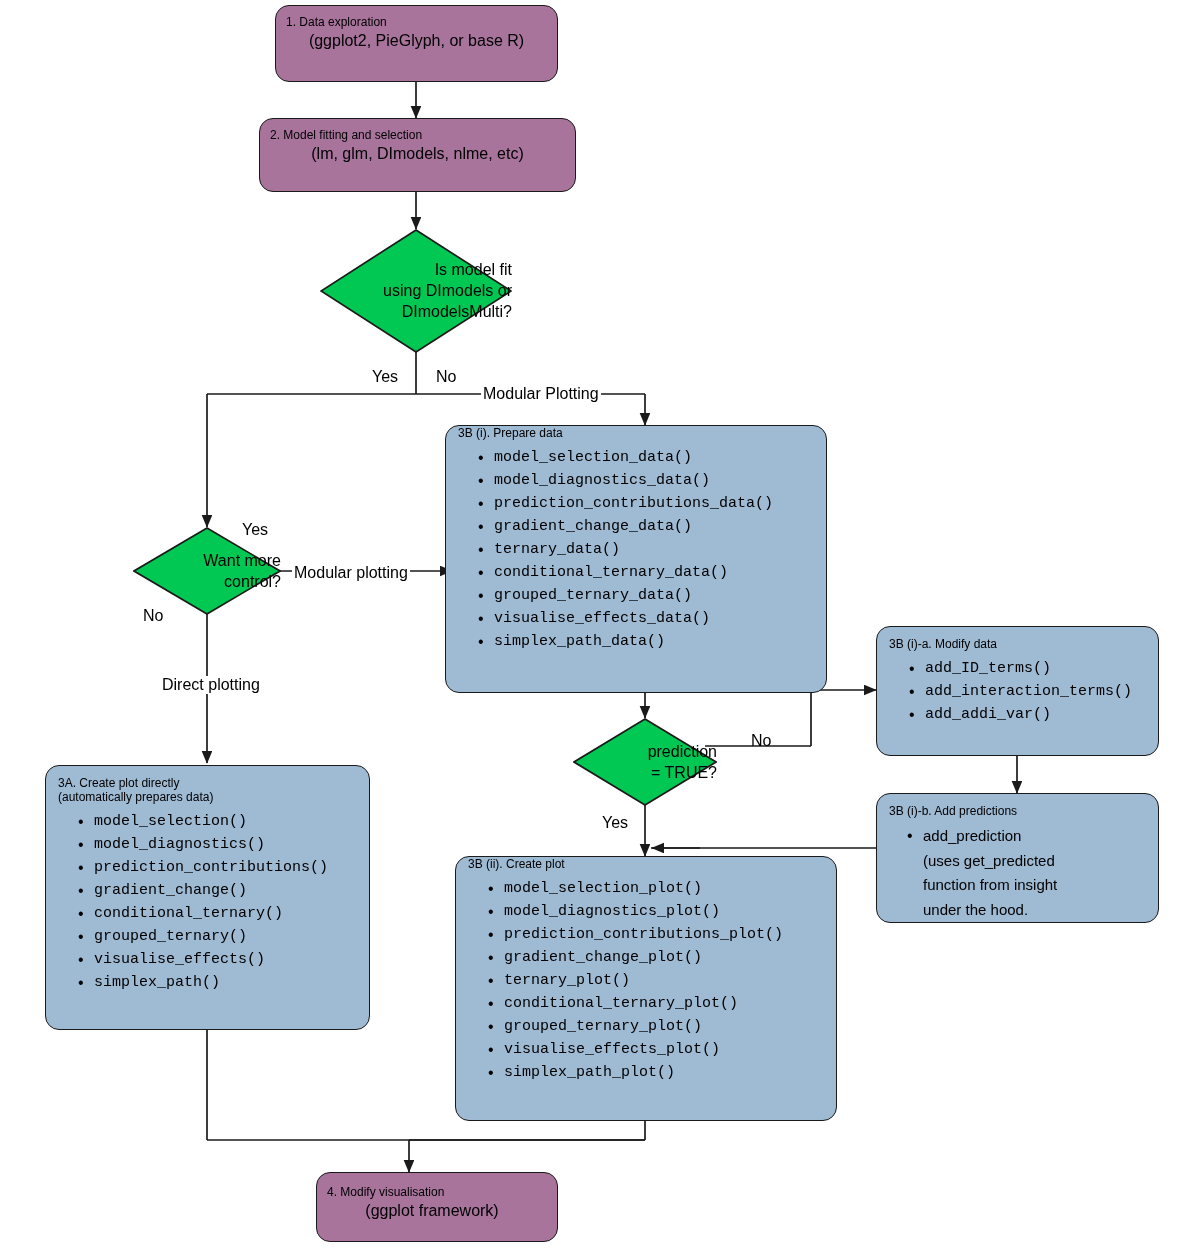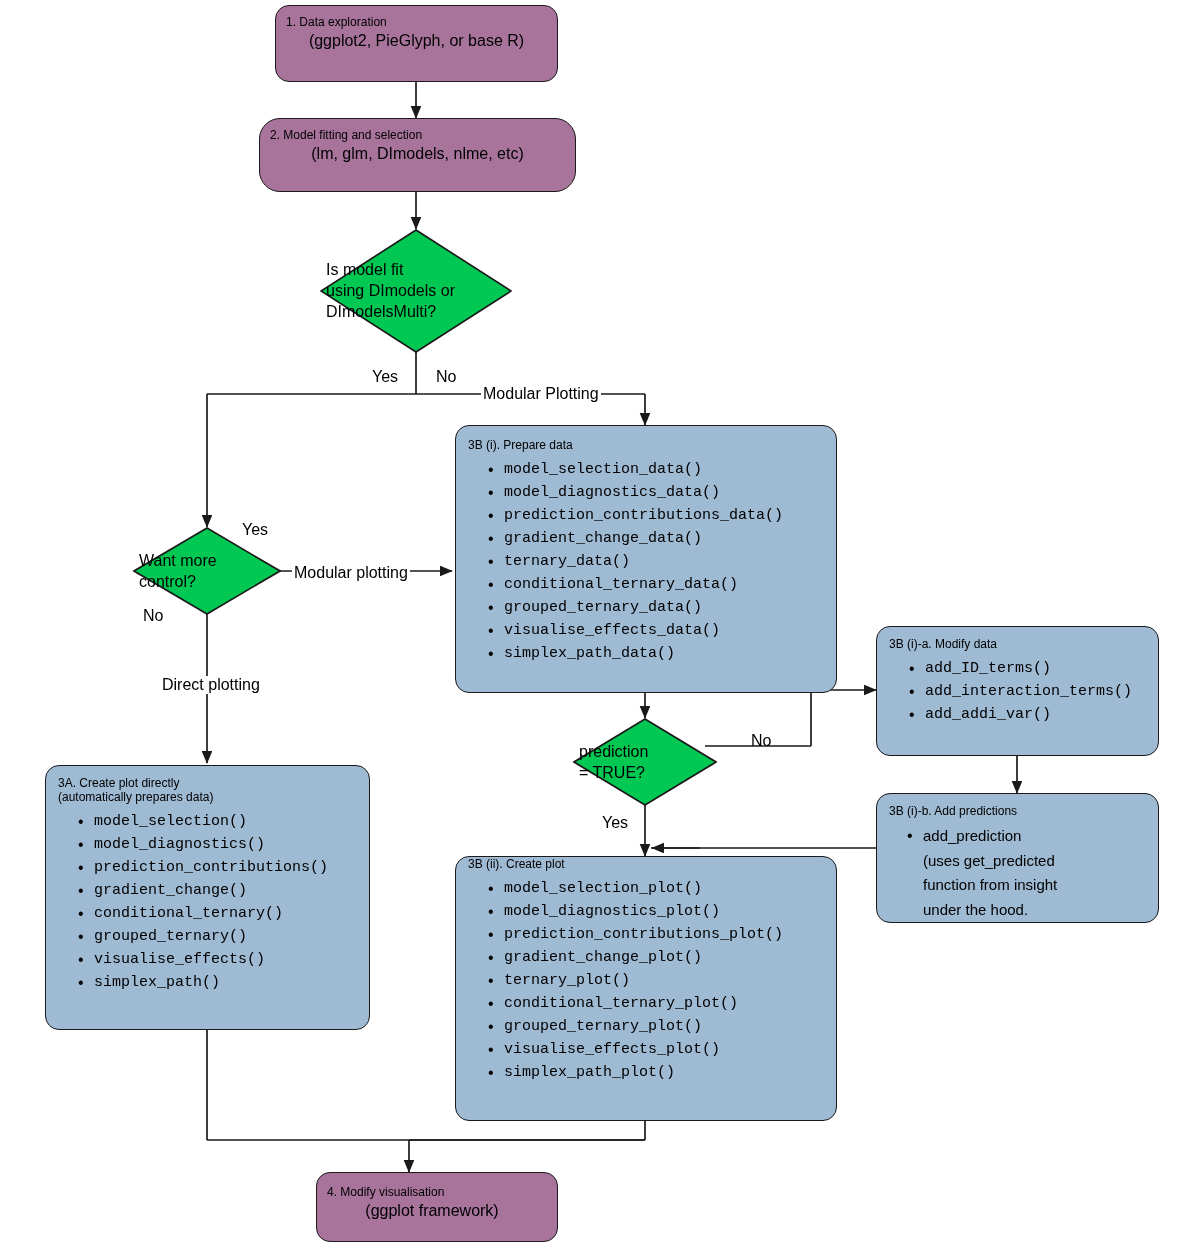--- a/index.html
+++ b/index.html
@@ -17,22 +17,22 @@
   .mono{font-family:"Liberation Mono", monospace;font-size:15px;}
 
   ul.fnlist{list-style:none;margin:7px 0 0 0;padding:0 0 0 20px;}
   ul.fnlist li{position:relative;font-family:"Liberation Mono", monospace;font-size:15px;
     color:#000;line-height:1.53;padding-left:16px;white-space:nowrap;}
   ul.fnlist li::before{content:"\2022";position:absolute;left:0;top:-1px;
     font-family:"Liberation Sans",sans-serif;font-size:16px;}
 
   .diamond{position:absolute;}
   .diamond .shape{position:absolute;left:0;top:0;width:100%;height:100%;}
-  .diamond .dlabel{position:absolute;left:6px;top:50%;width:100%;transform:translateY(-50%);
-    text-align:left;font-size:16px;color:#000;line-height:1.32;z-index:2;}
+  .diamond .dlabel{position:absolute;left:0;top:50%;width:100%;transform:translateY(-50%);
+    text-align:right;font-size:16px;color:#000;line-height:1.32;z-index:2;}
 
   .edgelabel{position:absolute;font-size:16px;color:#000;white-space:nowrap;background:#fff;
     padding:0 2px;}
   .edgelabel.nobg{background:transparent;}
 
   .mixline{display:block;}
   .mix{font-family:Liberation Sans, sans-serif;}
 </style>
 </head>
 <body>
@@ -111,21 +111,21 @@
     </g>
   </svg>
 
   <div class="node purple" style="left:275px;top:5px;width:283px;height:77px;padding:9px 10px 0 10px;">
     <div class="title">1. Data exploration</div>
     <div class="subtitle">
       <span>(</span><span class="mix">ggplot2</span><span>, </span><span class="mix">PieGlyph</span><span>, or base R)</span>
     </div>
   </div>
 
-  <div class="node purple" style="left:259px;top:118px;width:317px;height:74px;padding:9px 10px 0 10px;border-radius:21px;">
+  <div class="node purple" style="left:259px;top:118px;width:317px;height:74px;padding:9px 10px 0 10px;">
     <div class="title">2. Model fitting and selection</div>
     <div class="subtitle">
       <span>(</span><span class="mix">lm, glm, DImodels, nlme,</span><span> etc)</span>
     </div>
   </div>
 
   <div class="diamond" style="left:320px;top:229px;width:192px;height:124px;">
     <svg class="shape" viewBox="0 0 192 124" xmlns="http://www.w3.org/2000/svg">
       <polygon points="96,1 191,62 96,123 1,62" fill="#00c853" stroke="#1a1a1a" stroke-width="1.7"></polygon>
     </svg>
@@ -148,21 +148,21 @@
       <span class="mixline">Want more</span>
       <span class="mixline">control?</span>
     </div>
   </div>
 
   <div class="edgelabel nobg" style="left:240px;top:521px;">Yes</div>
   <div class="edgelabel nobg" style="left:141px;top:607px;">No</div>
   <div class="edgelabel" style="left:292px;top:564px;">Modular plotting</div>
   <div class="edgelabel" style="left:160px;top:676px;">Direct plotting</div>
 
-  <div class="node blue" style="left:455px;top:425px;width:382px;height:268px;padding:12px 12px 0 12px;">
+  <div class="node blue" style="left:445px;top:425px;width:382px;height:268px;padding:0 12px 0 12px;">
     <div class="title">3B (i). Prepare data</div>
     <ul class="fnlist">
       <li>model_selection_data()</li>
       <li>model_diagnostics_data()</li>
       <li>prediction_contributions_data()</li>
       <li>gradient_change_data()</li>
       <li>ternary_data()</li>
       <li>conditional_ternary_data()</li>
       <li>grouped_ternary_data()</li>
       <li>visualise_effects_data()</li>

